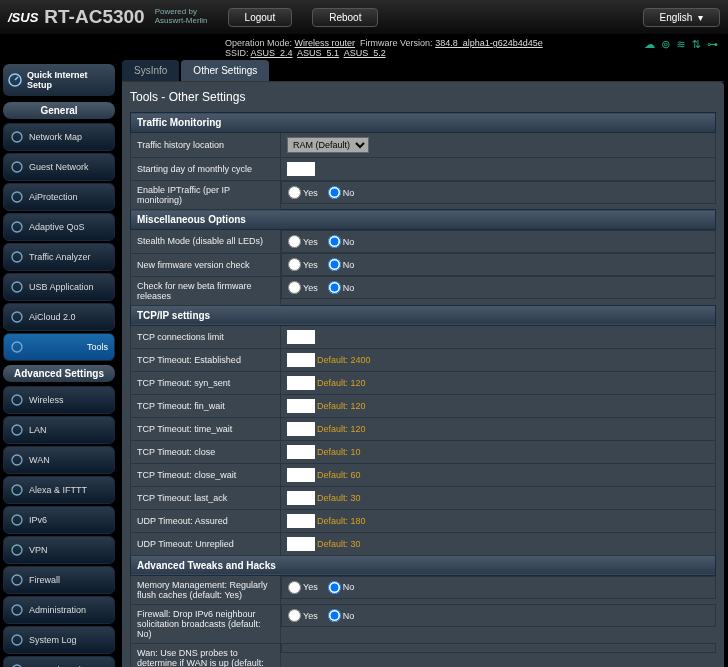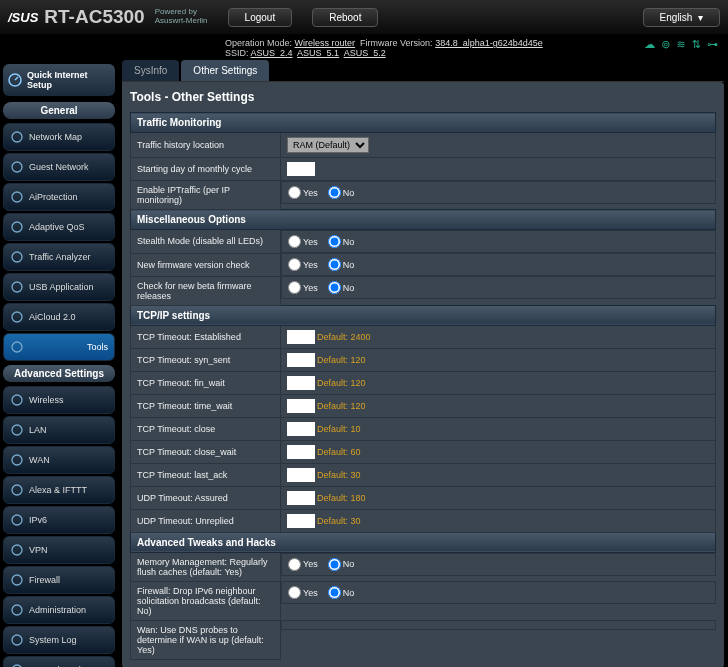--- a/index.html
+++ b/index.html
@@ -21,21 +21,21 @@
 .qis svg { flex-shrink: 0; }
 .section-hdr { background: linear-gradient(#4a5a6a,#2a3a4a); border-radius: 8px; padding: 3px 0; text-align: center; font-size: 10px; font-weight: bold; margin: 4px 0; }
 .navitem { background: linear-gradient(#2a3a4a,#0a1a2a); border-radius: 6px; padding: 6px 6px; font-size: 9px; color: #ddd; display: flex; align-items: center; gap: 5px; cursor: pointer; margin-bottom: 2px; border: 1px solid #1a2a3a; }
 .navitem.active { background: linear-gradient(#1a6aaa,#0a4a8a); color: #fff; justify-content: space-between; }
 .navitem svg { flex-shrink: 0; }
 .main { flex: 1; padding: 0 4px; }
 .tabs { display: flex; border-bottom: 1px solid #333; }
 .tab { padding: 5px 12px; font-size: 10px; background: #1a2a3a; color: #aaa; border-radius: 4px 4px 0 0; margin-right: 2px; cursor: pointer; }
 .tab.active { background: #3a4a5a; color: #fff; }
 .panel { background: #3a4550; border-radius: 0 4px 4px 4px; padding: 8px; }
-.panel-title { font-size: 12px; color: #fff; font-weight: bold; margin-bottom: 8px; }
+.panel-title { font-size: 12px; color: #fff; font-weight: normal; margin-bottom: 8px; }
 table.form { width: 100%; border-collapse: collapse; }
 .form thead th { background: linear-gradient(#4a5a6a,#2a3a4a); padding: 4px 6px; text-align: left; font-size: 10px; font-weight: bold; border: 1px solid #1a2a3a; }
 .form td { background: #3a4550; padding: 4px 6px; font-size: 9px; border: 1px solid #2a3540; vertical-align: middle; color: #eee; }
 .form td.lbl { width: 150px; }
 .form input[type=text] { background: #fff; border: none; padding: 2px 4px; font-size: 9px; width: 28px; }
 .form select { background: #aaa; border: 1px solid #666; font-size: 9px; padding: 1px; }
 .radio-grp { display: flex; gap: 10px; align-items: center; }
 .radio-grp label { display: flex; align-items: center; gap: 2px; }
 .default-txt { color: #d8a020; margin-left: 2px; }
 </style>
@@ -281,20 +281,24 @@
                 </td>
               </tr>
             </tbody>
           <thead>
               <tr>
                 <th colspan="2">TCP/IP settings</th>
               </tr>
             </thead>
           <tbody id="tcpip-rows">
               <tr>
+                <td class="lbl">TCP connections limit</td>
+                <td><input type="text" style=""></td>
+              </tr>
+              <tr>
                 <td class="lbl">TCP Timeout: Established</td>
                 <td><input type="text" style=""><span class="default-txt">Default: 2400</span></td>
               </tr>
               <tr>
                 <td class="lbl">TCP Timeout: syn_sent</td>
                 <td><input type="text" style=""><span class="default-txt">Default: 120</span></td>
               </tr>
               <tr>
                 <td class="lbl">TCP Timeout: fin_wait</td>
                 <td><input type="text" style=""><span class="default-txt">Default: 120</span></td>

